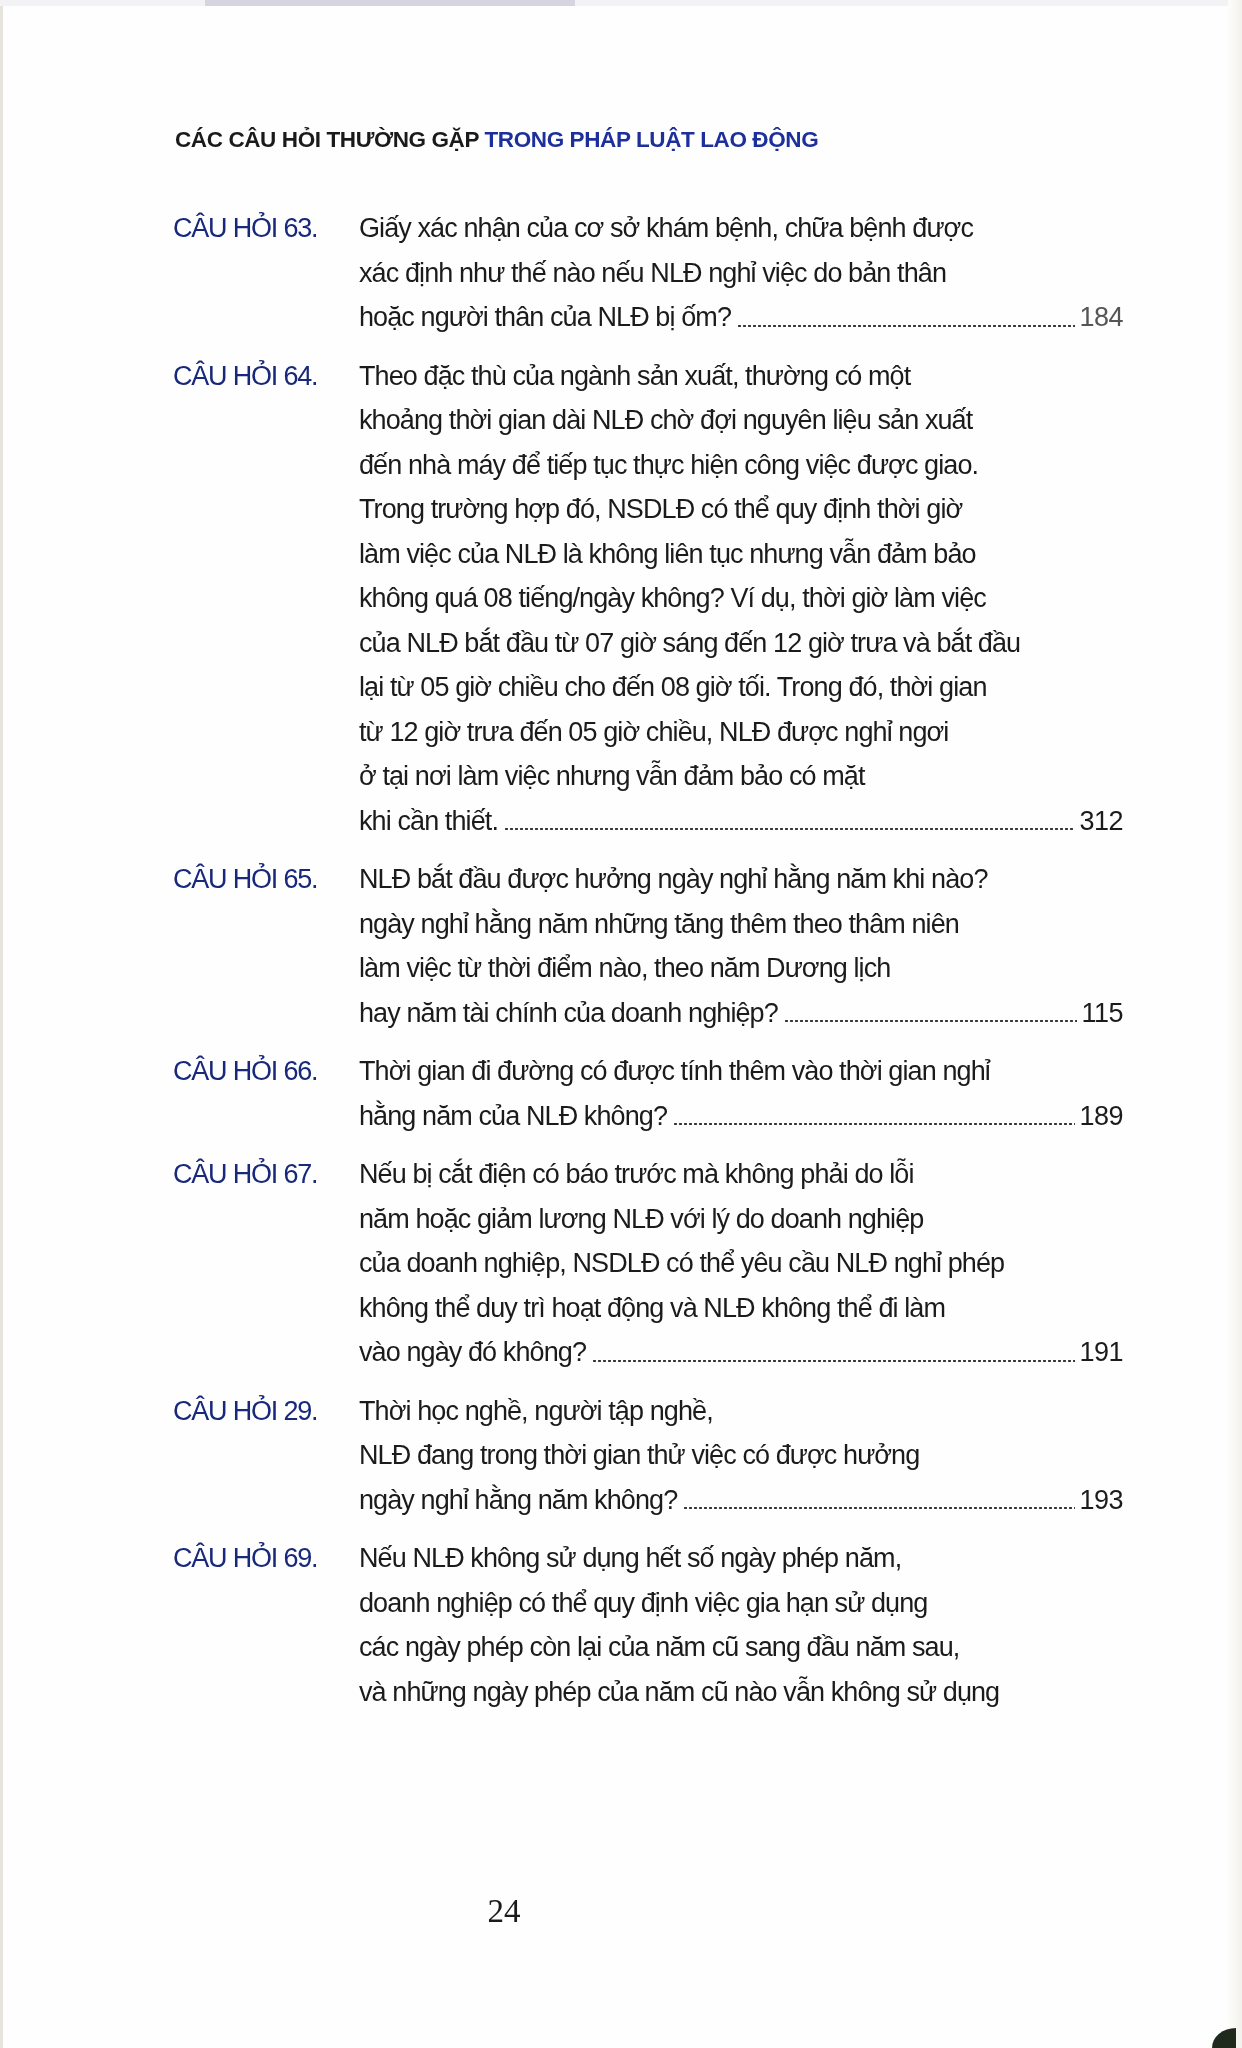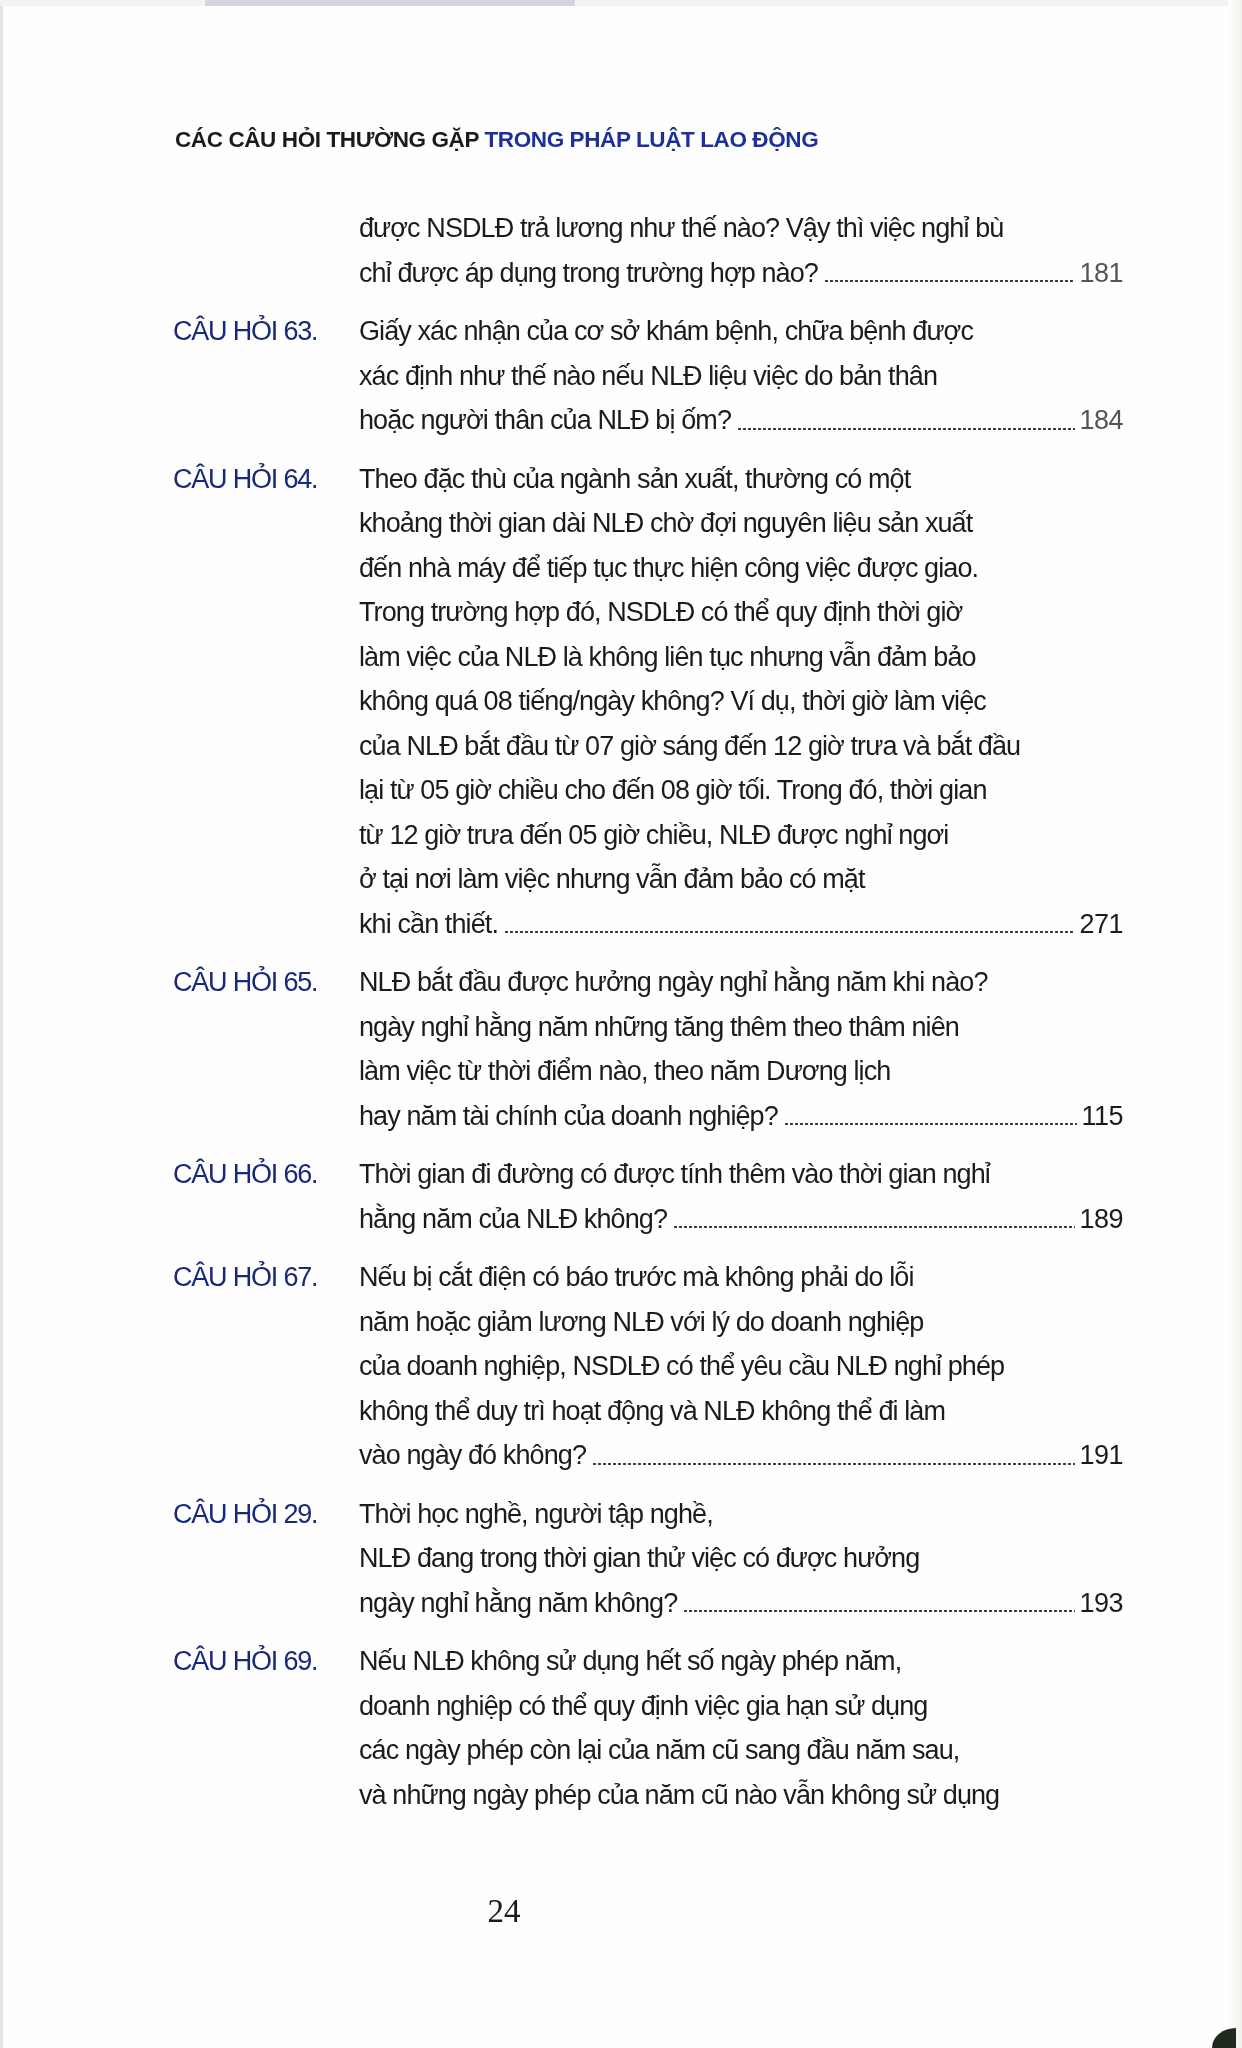--- a/index.html
+++ b/index.html
@@ -134,35 +134,25 @@
 </div>
 <div class="right-edge"></div>
 <div class="corner-shadow"></div>
 
 <div class="running-head">
   <span class="rh-black">CÁC CÂU HỎI THƯỜNG GẶP</span>
   <span class="rh-blue">TRONG PHÁP LUẬT LAO ĐỘNG</span>
 </div>
 
 <div class="toc" id="toc">
-    <div class="entry cont">
-      <div class="q-body">
-        <div class="line">được NSDLĐ trả lương như thế nào? Vậy thì việc nghỉ bù</div>
-        <div class="last-line">
-          <span class="txt">chỉ được áp dụng trong trường hợp nào?</span>
-          <span class="leader"></span>
-          <span class="pg light">181</span>
-        </div>
-      </div>
-    </div>
     <div class="entry">
       <div class="q-label">CÂU HỎI 63.</div>
       <div class="q-body">
         <div class="line">Giấy xác nhận của cơ sở khám bệnh, chữa bệnh được</div>
-        <div class="line">xác định như thế nào nếu NLĐ liệu việc do bản thân</div>
+        <div class="line">xác định như thế nào nếu NLĐ nghỉ việc do bản thân</div>
         <div class="last-line">
           <span class="txt">hoặc người thân của NLĐ bị ốm?</span>
           <span class="leader"></span>
           <span class="pg light">184</span>
         </div>
       </div>
     </div>
     <div class="entry">
       <div class="q-label">CÂU HỎI 64.</div>
       <div class="q-body">
@@ -172,21 +162,21 @@
         <div class="line">Trong trường hợp đó, NSDLĐ có thể quy định thời giờ</div>
         <div class="line">làm việc của NLĐ là không liên tục nhưng vẫn đảm bảo</div>
         <div class="line">không quá 08 tiếng/ngày không? Ví dụ, thời giờ làm việc</div>
         <div class="line">của NLĐ bắt đầu từ 07 giờ sáng đến 12 giờ trưa và bắt đầu</div>
         <div class="line">lại từ 05 giờ chiều cho đến 08 giờ tối. Trong đó, thời gian</div>
         <div class="line">từ 12 giờ trưa đến 05 giờ chiều, NLĐ được nghỉ ngơi</div>
         <div class="line">ở tại nơi làm việc nhưng vẫn đảm bảo có mặt</div>
         <div class="last-line">
           <span class="txt">khi cần thiết.</span>
           <span class="leader"></span>
-          <span class="pg">271</span>
+          <span class="pg">312</span>
         </div>
       </div>
     </div>
     <div class="entry">
       <div class="q-label">CÂU HỎI 65.</div>
       <div class="q-body">
         <div class="line">NLĐ bắt đầu được hưởng ngày nghỉ hằng năm khi nào?</div>
         <div class="line">ngày nghỉ hằng năm những tăng thêm theo thâm niên</div>
         <div class="line">làm việc từ thời điểm nào, theo năm Dương lịch</div>
         <div class="last-line">

